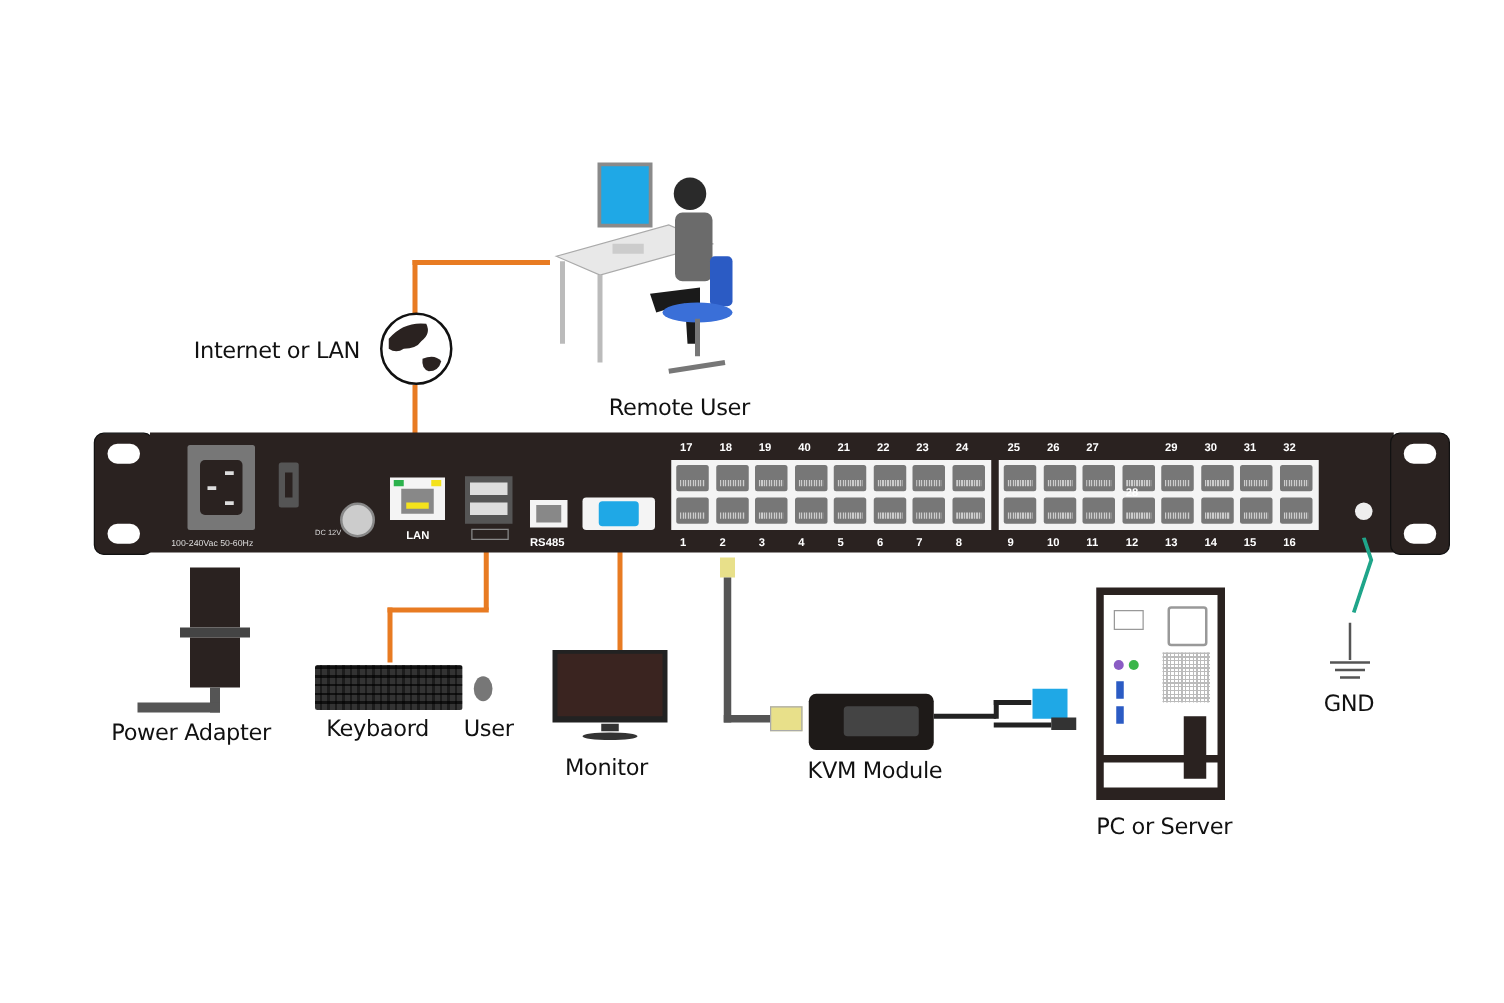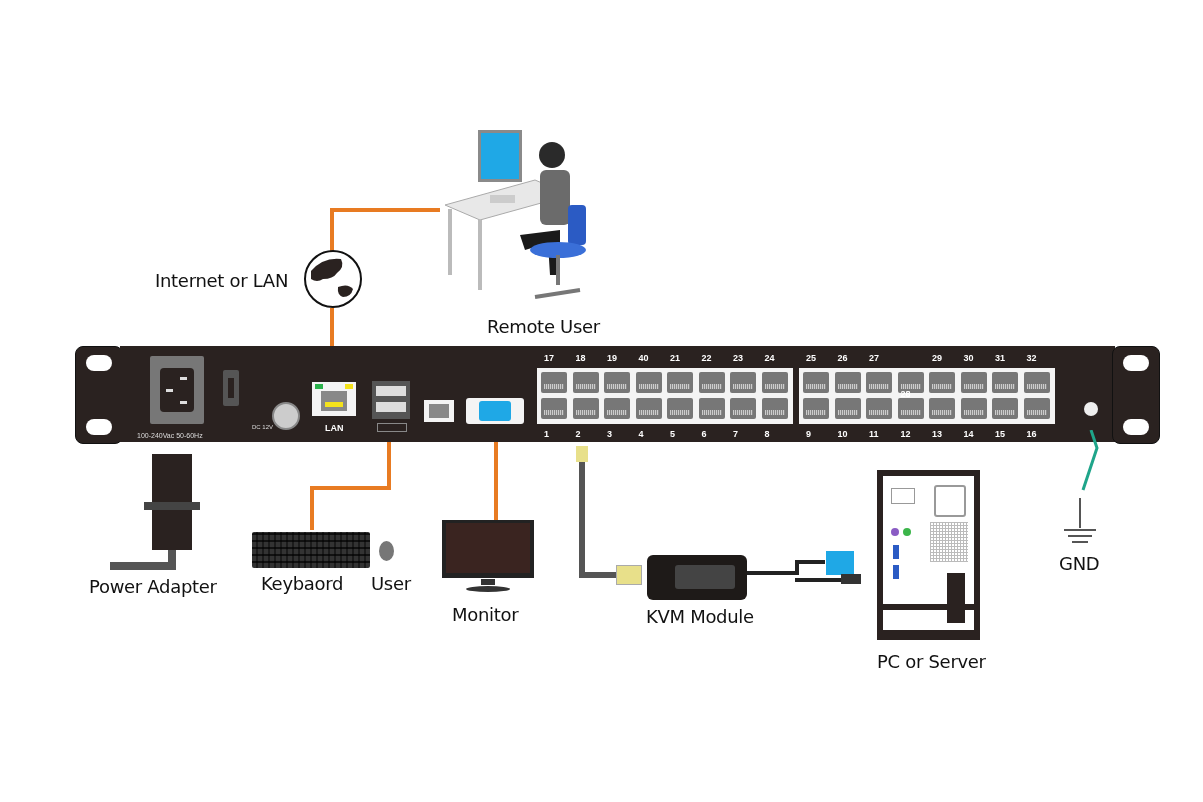--- a/index.html
+++ b/index.html
@@ -94,21 +94,21 @@
 
 <div class="abs" style="left:372px;top:381px;width:38px;height:38px;background:#555;">
   <div class="abs" style="left:4px;top:5px;width:30px;height:10px;background:#ddd;"></div>
   <div class="abs" style="left:4px;top:21px;width:30px;height:10px;background:#ddd;"></div>
 </div>
 <div class="abs" style="left:377px;top:423px;width:28px;height:7px;border:1px solid #888;"></div>
 
 <div class="abs" style="left:424px;top:400px;width:30px;height:22px;background:#f4f4f4;">
   <div class="abs" style="left:5px;top:4px;width:20px;height:14px;background:#888;"></div>
 </div>
-<div class="plabel" style="left:424px;top:429px;margin-top:11px;">RS485</div>
+<div class="plabel" style="left:424px;top:429px;">RS485</div>
 
 <div class="abs" style="left:466px;top:398px;width:58px;height:26px;background:#f4f4f4;border-radius:3px;">
   <div class="abs" style="left:13px;top:3px;width:32px;height:20px;background:#1fa8e6;border-radius:3px;"></div>
 </div>
 
 <div class="rj-block" style="left:537px;top:368px;width:256px;height:56px;"></div>
 <div class="rj-block" style="left:799px;top:368px;width:256px;height:56px;"></div>
 <div id="ports">
     <div class="rj" style="left: 541px; top: 372px;"></div>
     <div class="rj" style="left: 541px; top: 398px;"></div>

